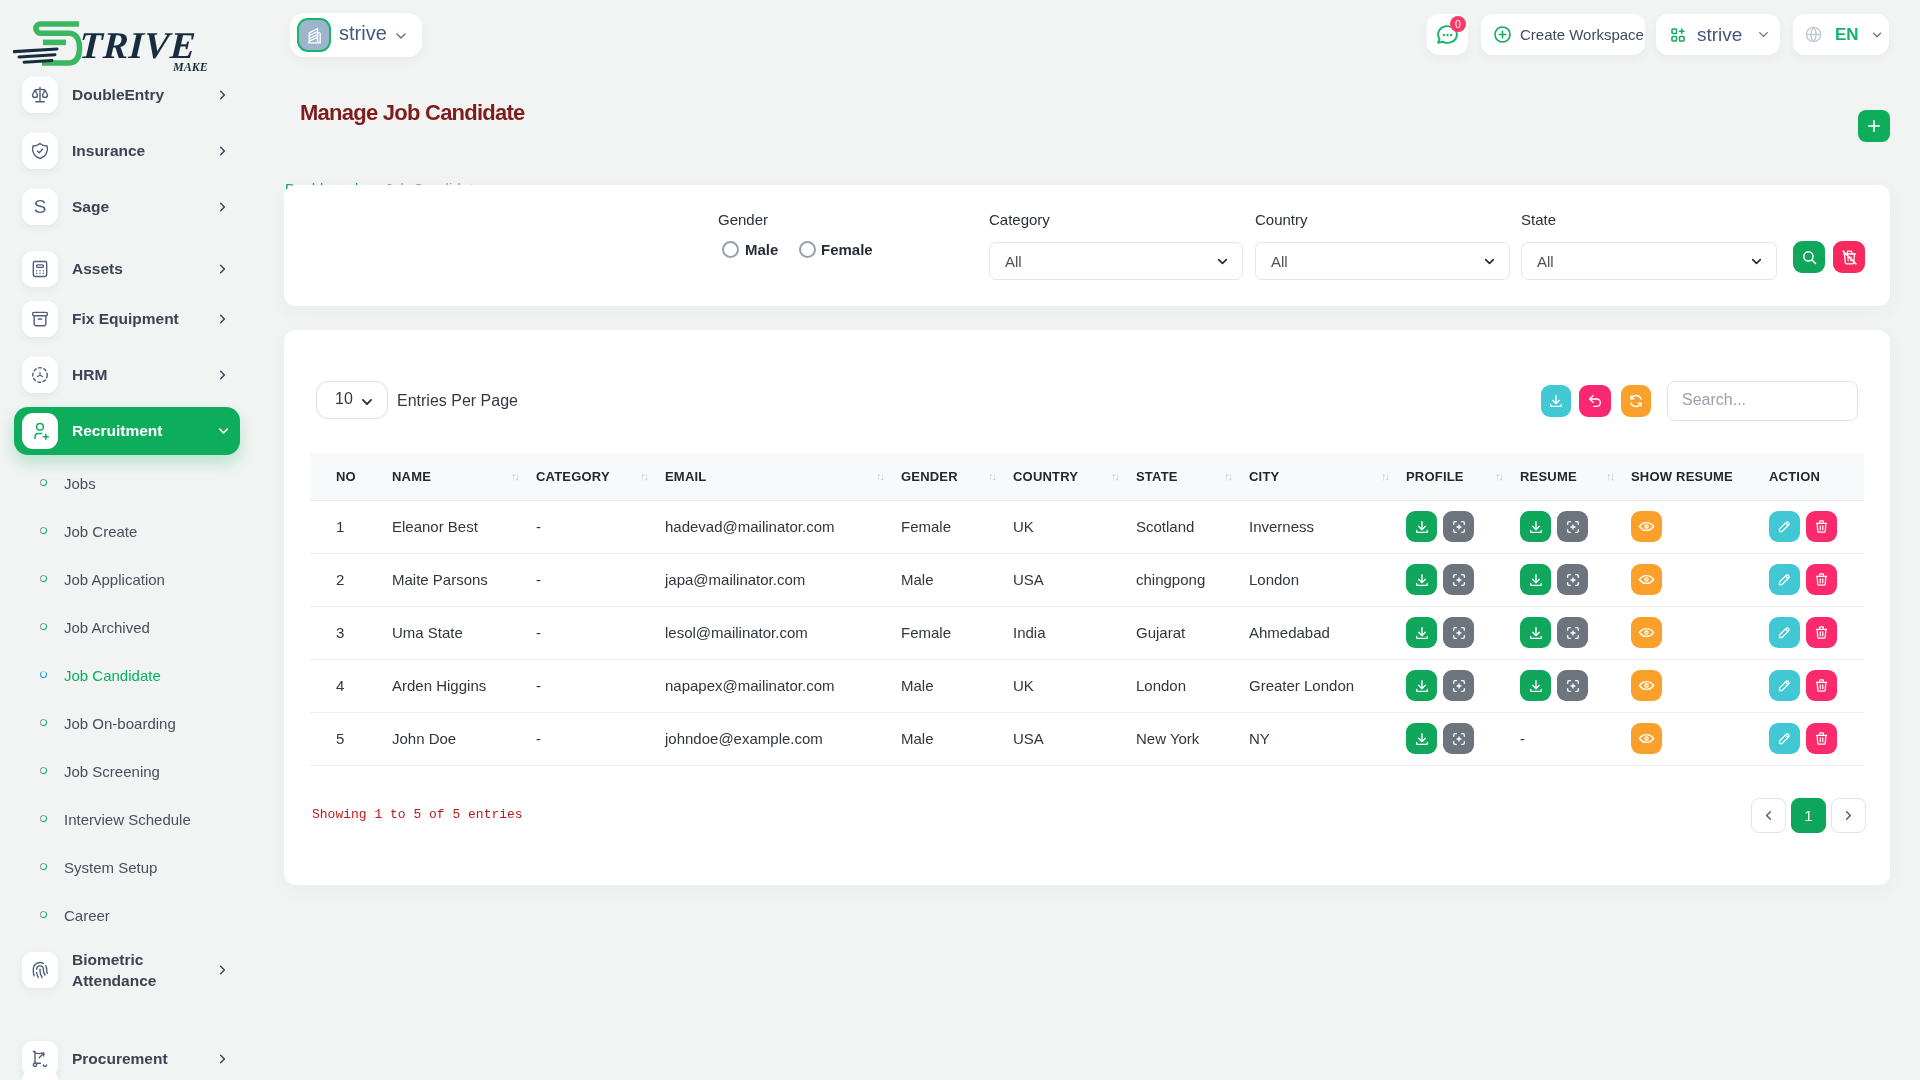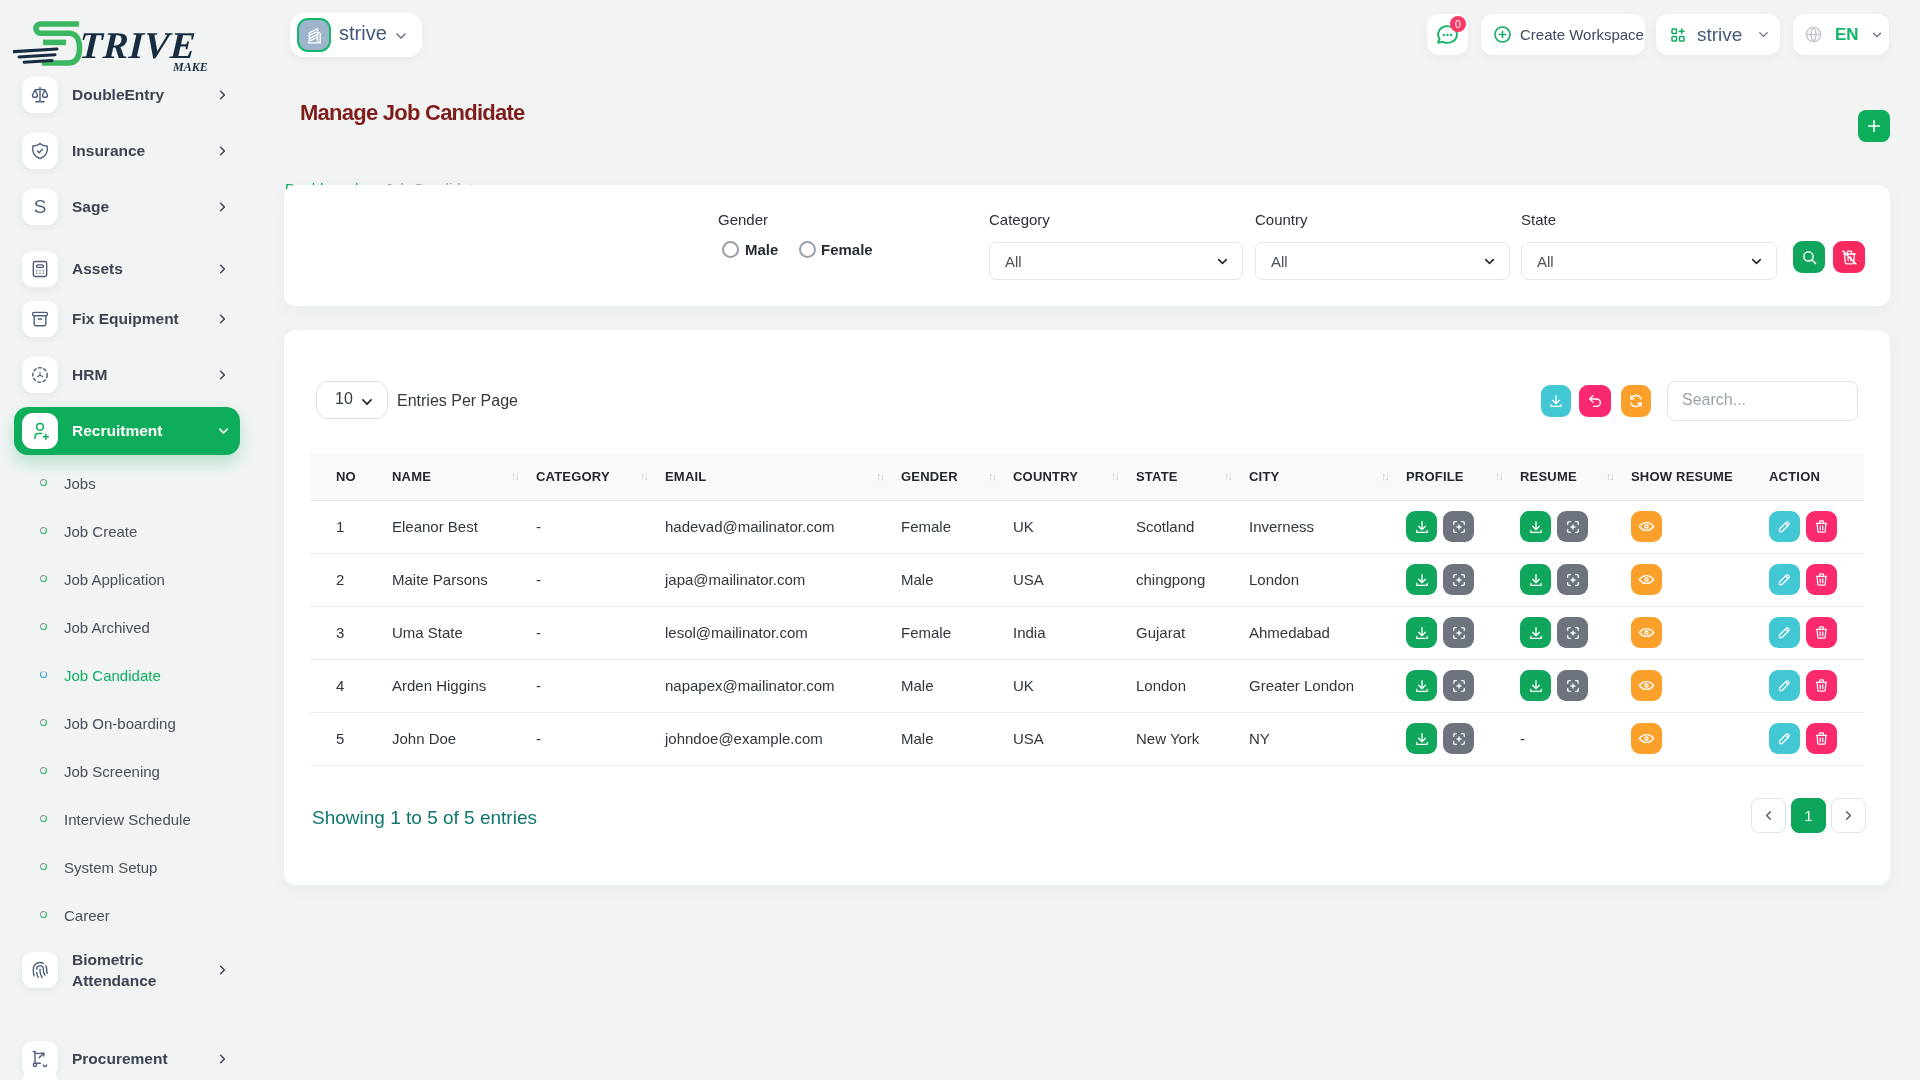--- a/index.html
+++ b/index.html
@@ -59,21 +59,21 @@
 table.grid th:first-child, table.grid td:first-child { padding-left:26px; }
 table.grid td { height:53px; font-size:15px; color:#30363d; padding:0 0 0 12px; border-bottom:1px solid #eceff2; }
 .sort { position:absolute; right:6px; top:17px; font-size:11px; color:#c3c9cf; letter-spacing:-2px; }
 .bgroup { display:flex; gap:6px; }
 .rbtn { width:31px; height:31px; border-radius:9px; display:flex; align-items:center; justify-content:center; color:#fff; }
 .green { background:#10a65c; }
 .gray { background:#6e747e; }
 .orange { background:#fba12b; }
 .teal { background:#41c8d4; }
 .pink { background:#fa2a6c; }
-.showing { position:absolute; left:28px; top:477px; font-size:19px; color:#0f766e; }
+.showing { position:absolute; left:28px; top:477px; font-size:13px; color:#b91c1c;font-family:Liberation Mono, monospace; }
 .pager { position:absolute; left:1467px; top:468px; display:flex; gap:5px; }
 .pbtn { width:35px; height:35px; border:1px solid #e1e5e9; border-radius:8px; background:#fff; display:flex; align-items:center; justify-content:center; color:#6b7280; }
 .pbtn.act { background:#0ea65a; border-color:#0ea65a; color:#fff; font-size:15px; }
 </style>
 </head>
 <body>
 <div class="page">
   <div class="sidebar" id="sidebar">
     <svg class="logo" width="195" height="64" viewBox="0 0 195 64">
       <g fill="none" stroke="#3bb761" stroke-width="5.6" stroke-linecap="butt" stroke-linejoin="round">

